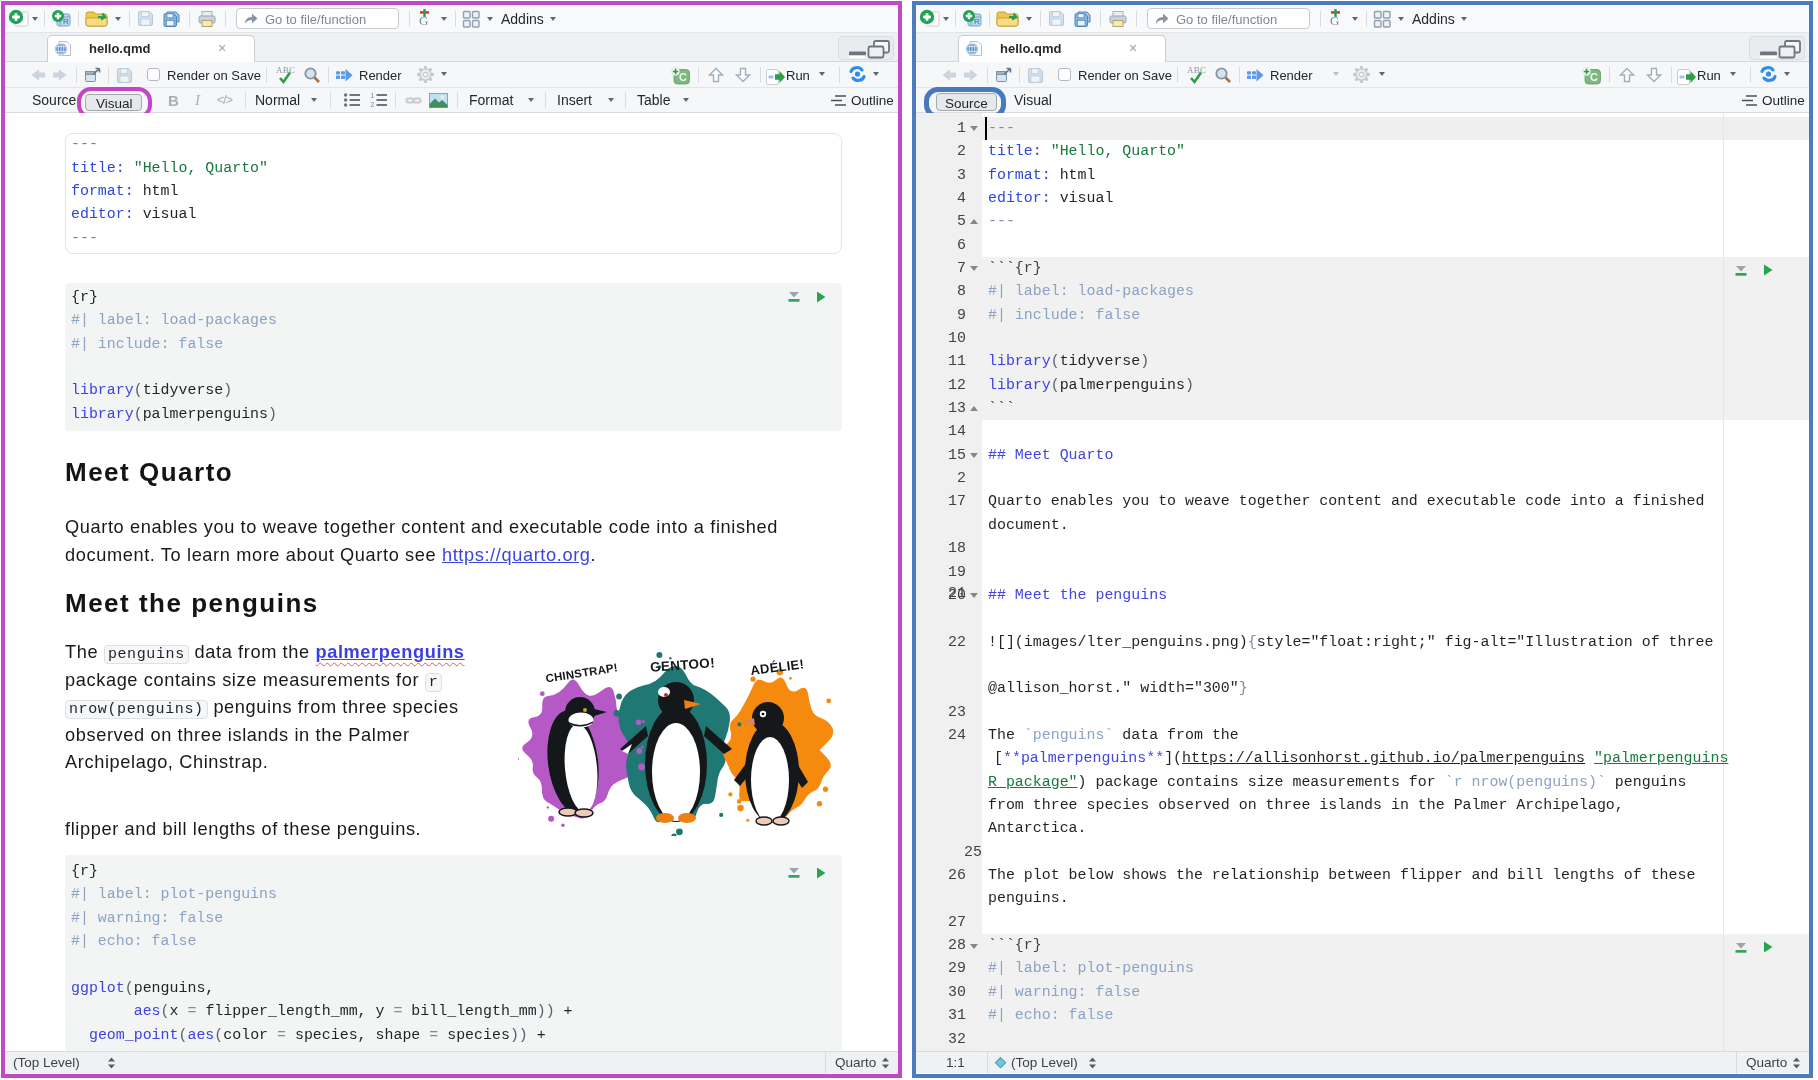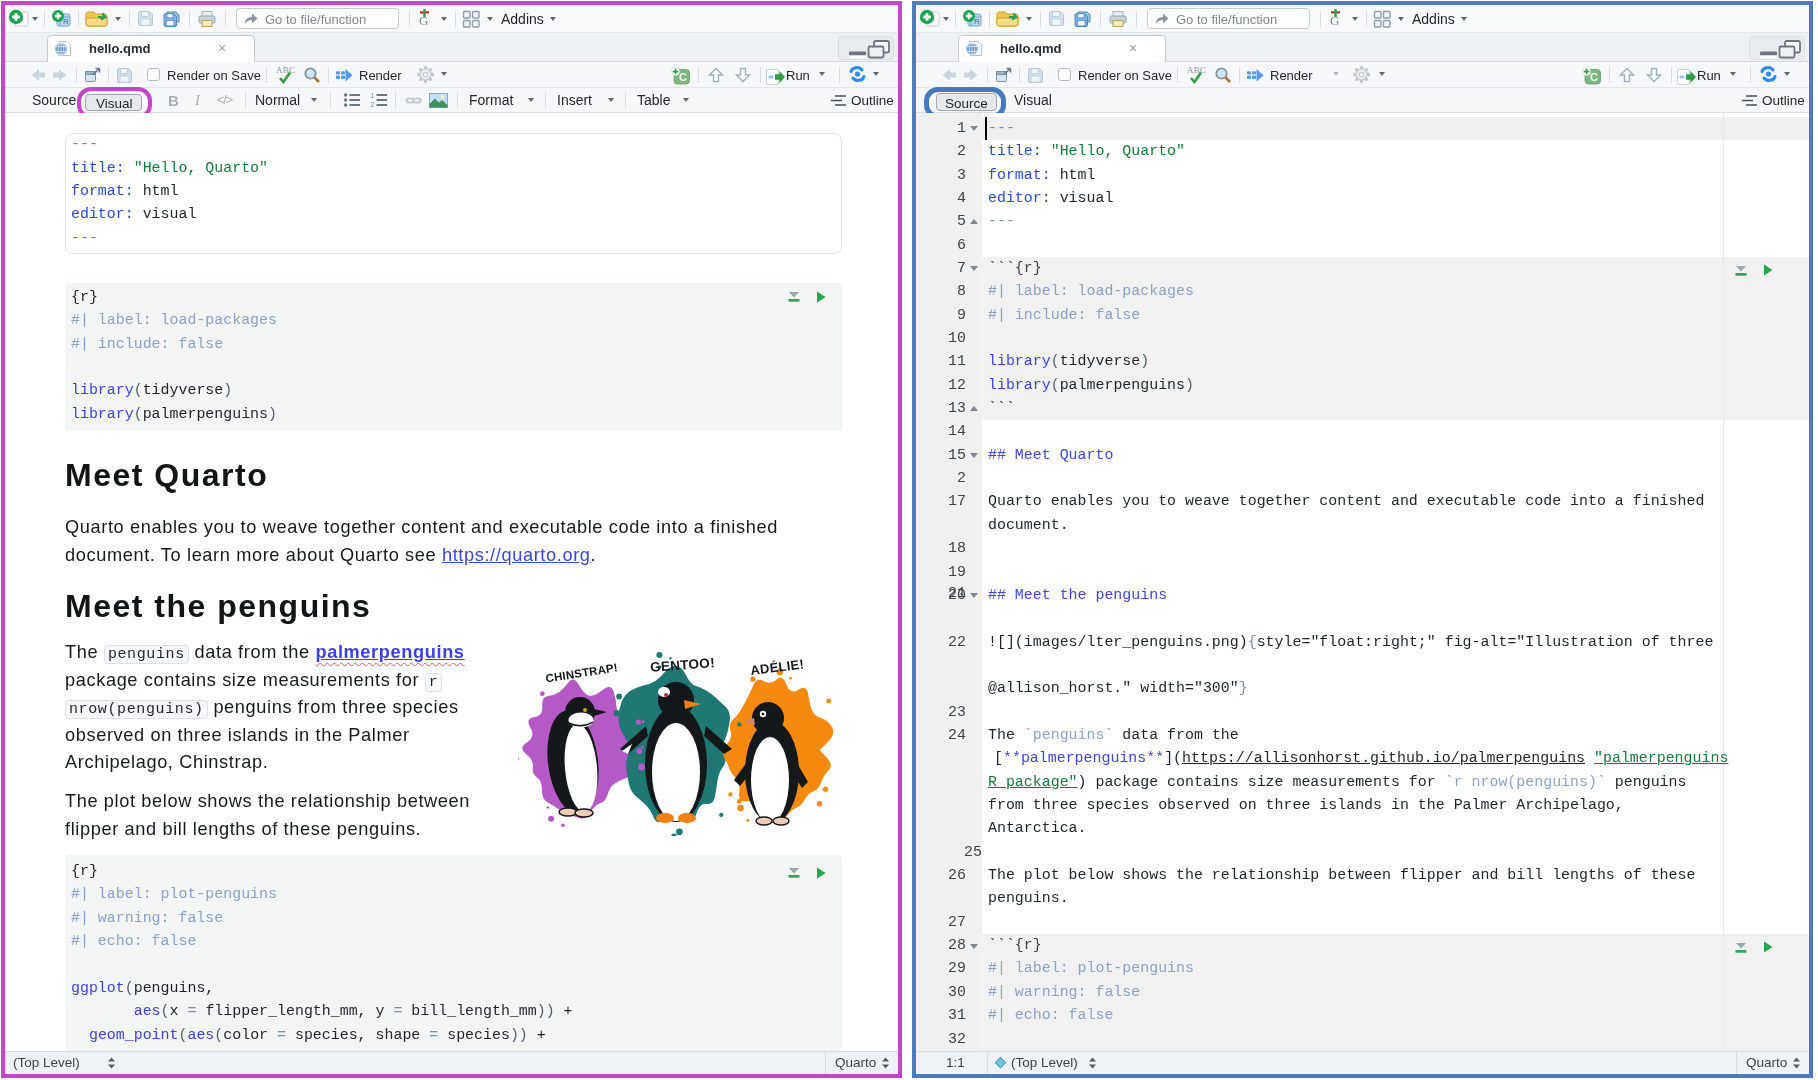--- a/index.html
+++ b/index.html
@@ -14,21 +14,21 @@
 .status{position:absolute;left:0;top:1046px;width:893px;height:22px;background:#eff2f4;border-top:1px solid #d8dcdd;font-size:13.5px;color:#3c4247}
 .ui{position:absolute;font-size:13px;color:#24282c;white-space:nowrap}
 .ui14{position:absolute;font-size:14px;color:#24282c;white-space:nowrap}
 .mono{position:absolute;font-family:"Liberation Mono",monospace;font-size:14.93px;line-height:23.35px;white-space:pre;color:#1f2328}
 .kw{color:#2b48d8}.str{color:#167a3c}.pk{color:#c94fc0}.gb{color:#7e8ca8}.cm{color:#8ca3c4}
 .fn{color:#3e42e2}.hd{color:#4145e2}.pr{color:#56626e}.eq{color:#7e8ca8}.k2{color:#3c4248}
 .lk{color:#3347e6;text-decoration:underline}
 .ul{text-decoration:underline}
 .gu{color:#167a3c;text-decoration:underline}
 .body18{position:absolute;font-size:18.2px;color:#17191c;white-space:nowrap;letter-spacing:0.62px}
-.h26{position:absolute;font-size:32px;font-weight:bold;color:#121416;white-space:nowrap;letter-spacing:1.5px}
+.h26{position:absolute;font-size:26px;font-weight:bold;color:#121416;white-space:nowrap;letter-spacing:1.5px}
 .chip{font-family:"Liberation Mono",monospace;font-size:15px;background:#f6f7f8;border:1px solid #dee1e3;border-radius:4px;padding:0 3px;color:#1f2328}
 .alink{color:#3a45e0;text-decoration:underline}
 .blink{color:#3a3fe8;font-weight:bold;text-decoration:underline}
 .num{position:absolute;font-family:"Liberation Mono",monospace;font-size:14.93px;color:#3e4347;width:50px;text-align:right;line-height:23.35px}
 </style></head><body>
 
 <div class="panel" style="left:1px;border:4px solid #c348c8">
 <div class="tb1">
       <svg class="ab" style="left:3px;top:4px" width="22" height="20" viewBox="0 0 22 20">
 <rect x="7" y="3" width="13" height="14" rx="1.5" fill="#fff" stroke="#c9cdd1"></rect>
@@ -281,21 +281,20 @@
 </svg>
 <div class="h26" style="left:60px;top:344px">Meet Quarto</div>
 <div class="body18" style="left:60px;top:404px">Quarto enables you to weave together content and executable code into a finished</div>
 <div class="body18" style="left:60px;top:431.5px">document. To learn more about Quarto see <span class="alink">https://quarto.org</span>.</div>
 <div class="h26" style="left:60px;top:475px">Meet the penguins</div>
 <div class="body18" style="left:60px;top:529px">The <span class="chip">penguins</span> data from the <span class="blink"><span style="text-decoration:underline wavy #e05c5c 1px;text-underline-offset:4px">palmerpenguins</span></span></div>
 <div class="body18" style="left:60px;top:556.5px">package contains size measurements for <span class="chip">r</span></div>
 <div class="body18" style="left:60px;top:584px"><span class="chip">nrow(penguins)</span> penguins from three species</div>
 <div class="body18" style="left:60px;top:611.5px">observed on three islands in the Palmer</div>
 <div class="body18" style="left:60px;top:639px">Archipelago, Chinstrap.</div>
-<div class="body18" style="left:60px;top:677.5px">The plot below shows the relationship between</div>
 <div class="body18" style="left:60px;top:705.5px">flipper and bill lengths of these penguins.</div>
 <svg class="ab" style="left:513px;top:527px" width="322" height="196" viewBox="0 0 322 196">
         <path d="M115.4 108.0 Q115.4 108.0 116.6 115.1 Q117.8 122.2 116.0 129.1 Q114.3 135.9 107.1 138.5 Q99.9 141.0 95.7 144.2 Q91.6 147.4 89.6 154.4 Q87.7 161.4 82.5 162.9 Q77.3 164.4 72.8 172.0 Q68.3 179.7 62.1 178.2 Q56.0 176.8 50.3 174.3 Q44.7 171.8 39.6 168.5 Q34.5 165.2 29.1 162.1 Q23.8 158.9 23.9 150.0 Q24.1 141.1 19.0 137.4 Q13.8 133.7 14.8 126.8 Q15.8 119.8 7.9 113.9 Q0.1 108.0 8.9 102.4 Q17.8 96.7 12.4 87.7 Q7.0 78.6 16.1 77.3 Q25.2 75.9 24.3 66.3 Q23.5 56.6 30.1 56.0 Q36.7 55.3 41.3 52.0 Q45.9 48.6 50.8 42.1 Q55.7 35.6 61.1 45.3 Q66.6 55.0 71.3 55.7 Q76.0 56.4 84.5 49.9 Q93.1 43.4 95.6 51.6 Q98.2 59.8 98.6 67.7 Q99.1 75.7 109.6 76.3 Q120.1 77.0 121.7 84.7 Q123.4 92.3 119.4 100.2 Z" fill="#b459c6"></path>
         <path d="M204.2 106.0 Q204.2 106.0 206.7 113.6 Q209.2 121.2 204.9 126.9 Q200.6 132.6 199.6 139.9 Q198.6 147.3 197.1 155.9 Q195.7 164.6 188.6 163.9 Q181.6 163.3 178.7 173.1 Q175.9 183.0 169.3 175.8 Q162.7 168.7 157.9 170.3 Q153.0 172.0 146.2 179.0 Q139.4 186.1 135.7 177.5 Q132.0 169.0 127.5 164.7 Q123.0 160.4 117.9 156.2 Q112.9 151.9 111.0 144.2 Q109.2 136.4 108.3 128.7 Q107.5 121.0 110.5 113.5 Q113.4 106.0 107.1 97.5 Q100.9 89.0 100.6 79.5 Q100.3 70.0 103.5 62.0 Q106.8 53.9 113.3 50.2 Q119.8 46.6 126.1 45.3 Q132.5 44.1 137.3 41.0 Q142.2 37.8 147.1 31.8 Q152.0 25.7 158.0 25.9 Q164.0 26.2 168.1 35.3 Q172.3 44.4 177.3 45.7 Q182.3 47.0 187.3 49.9 Q192.3 52.7 197.0 57.1 Q201.8 61.5 207.3 66.6 Q212.8 71.8 211.8 81.1 Q210.7 90.3 207.5 98.2 Z" fill="#1f7873"></path>
         <path d="M301.7 110.0 Q301.7 110.0 308.8 117.6 Q315.9 125.3 310.5 130.6 Q305.1 136.0 303.1 142.4 Q301.1 148.9 295.5 151.3 Q289.8 153.8 286.8 159.6 Q283.8 165.3 278.7 167.6 Q273.7 169.9 268.9 175.9 Q264.1 181.8 258.7 173.8 Q253.3 165.8 247.3 169.7 Q241.3 173.6 238.0 166.9 Q234.7 160.1 227.4 161.2 Q220.0 162.3 221.3 152.2 Q222.5 142.0 218.0 138.3 Q213.6 134.5 211.4 128.7 Q209.2 122.9 205.8 116.4 Q202.4 110.0 208.6 104.3 Q214.8 98.6 212.6 91.1 Q210.4 83.7 215.1 79.6 Q219.8 75.5 222.6 70.3 Q225.4 65.1 228.6 59.4 Q231.8 53.6 235.3 45.3 Q238.9 37.0 245.7 41.1 Q252.5 45.2 258.5 39.5 Q264.5 33.8 268.4 44.5 Q272.4 55.2 280.5 49.7 Q288.6 44.3 290.1 54.0 Q291.6 63.6 293.8 69.7 Q295.9 75.8 303.3 78.3 Q310.8 80.9 314.2 87.6 Q317.6 94.3 309.7 102.1 Z" fill="#f68a0e"></path>
         <circle cx="121.3" cy="111.0" r="2.9" fill="#b459c6"></circle>
         <circle cx="29.8" cy="167.4" r="1.2" fill="#b459c6"></circle>
         <circle cx="123.6" cy="127.0" r="3.4" fill="#b459c6"></circle>
         <circle cx="124.2" cy="107.3" r="1.3" fill="#b459c6"></circle>
         <circle cx="33.1" cy="178.7" r="3.0" fill="#b459c6"></circle>

